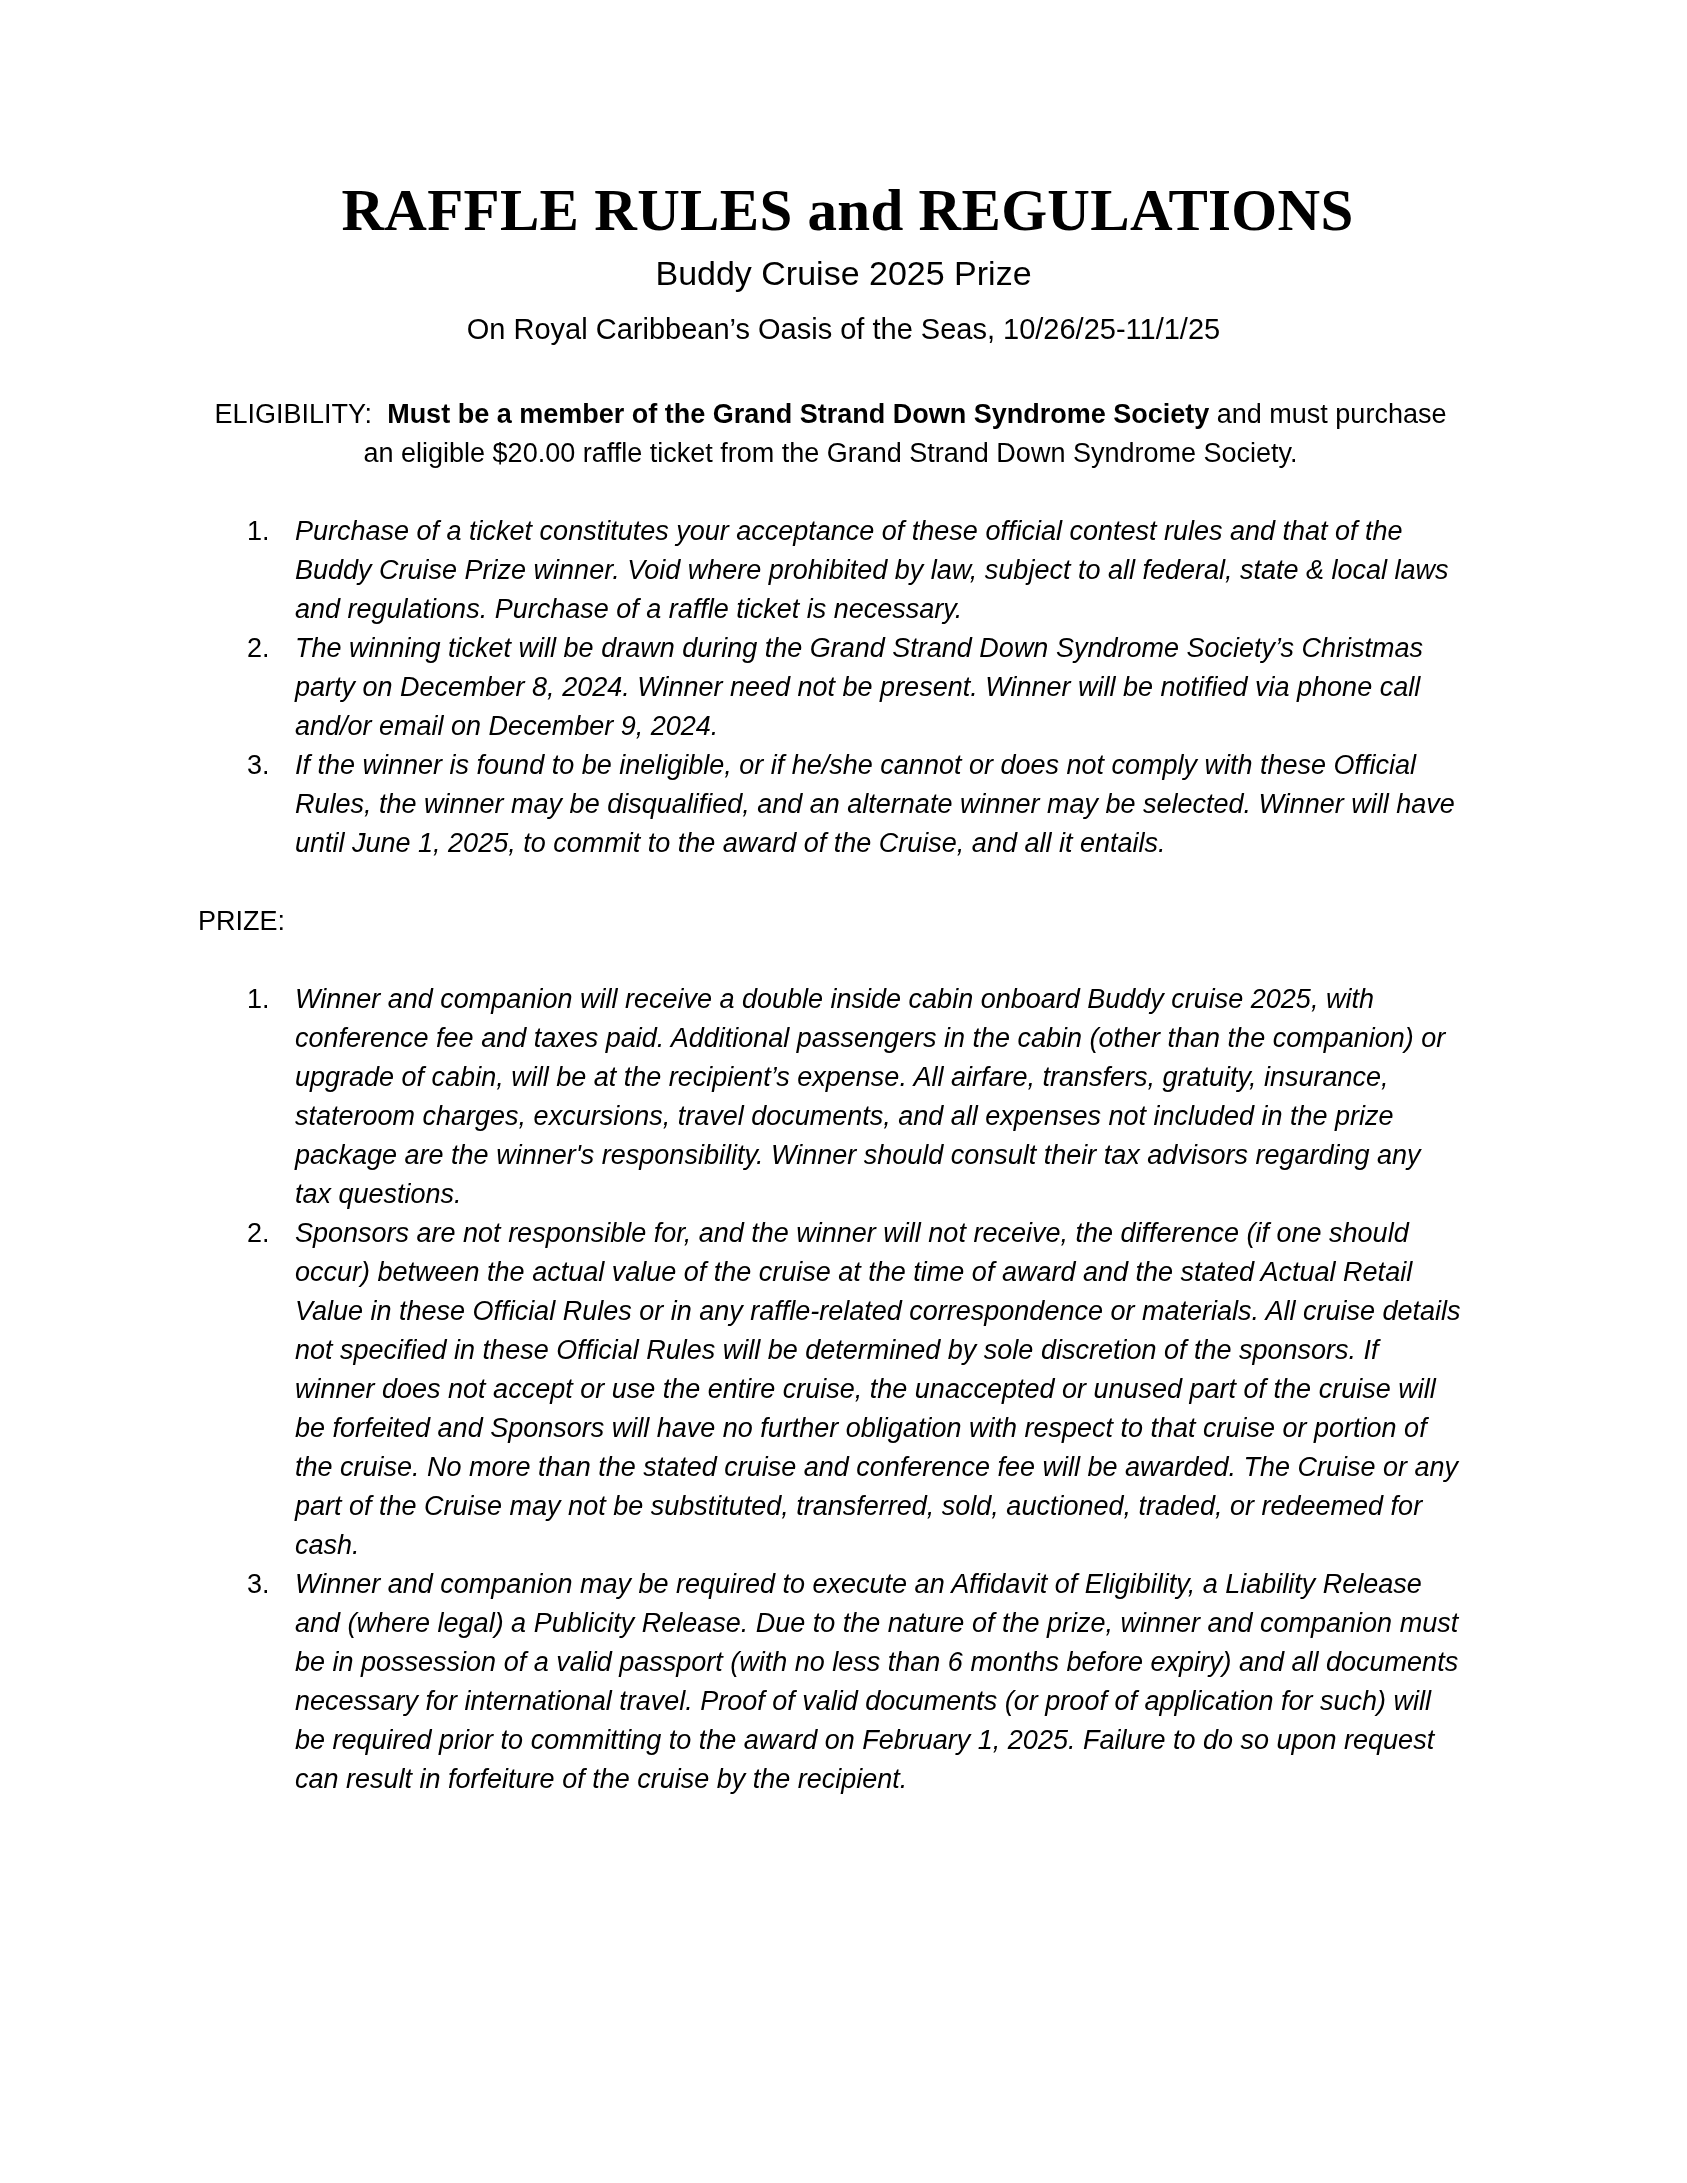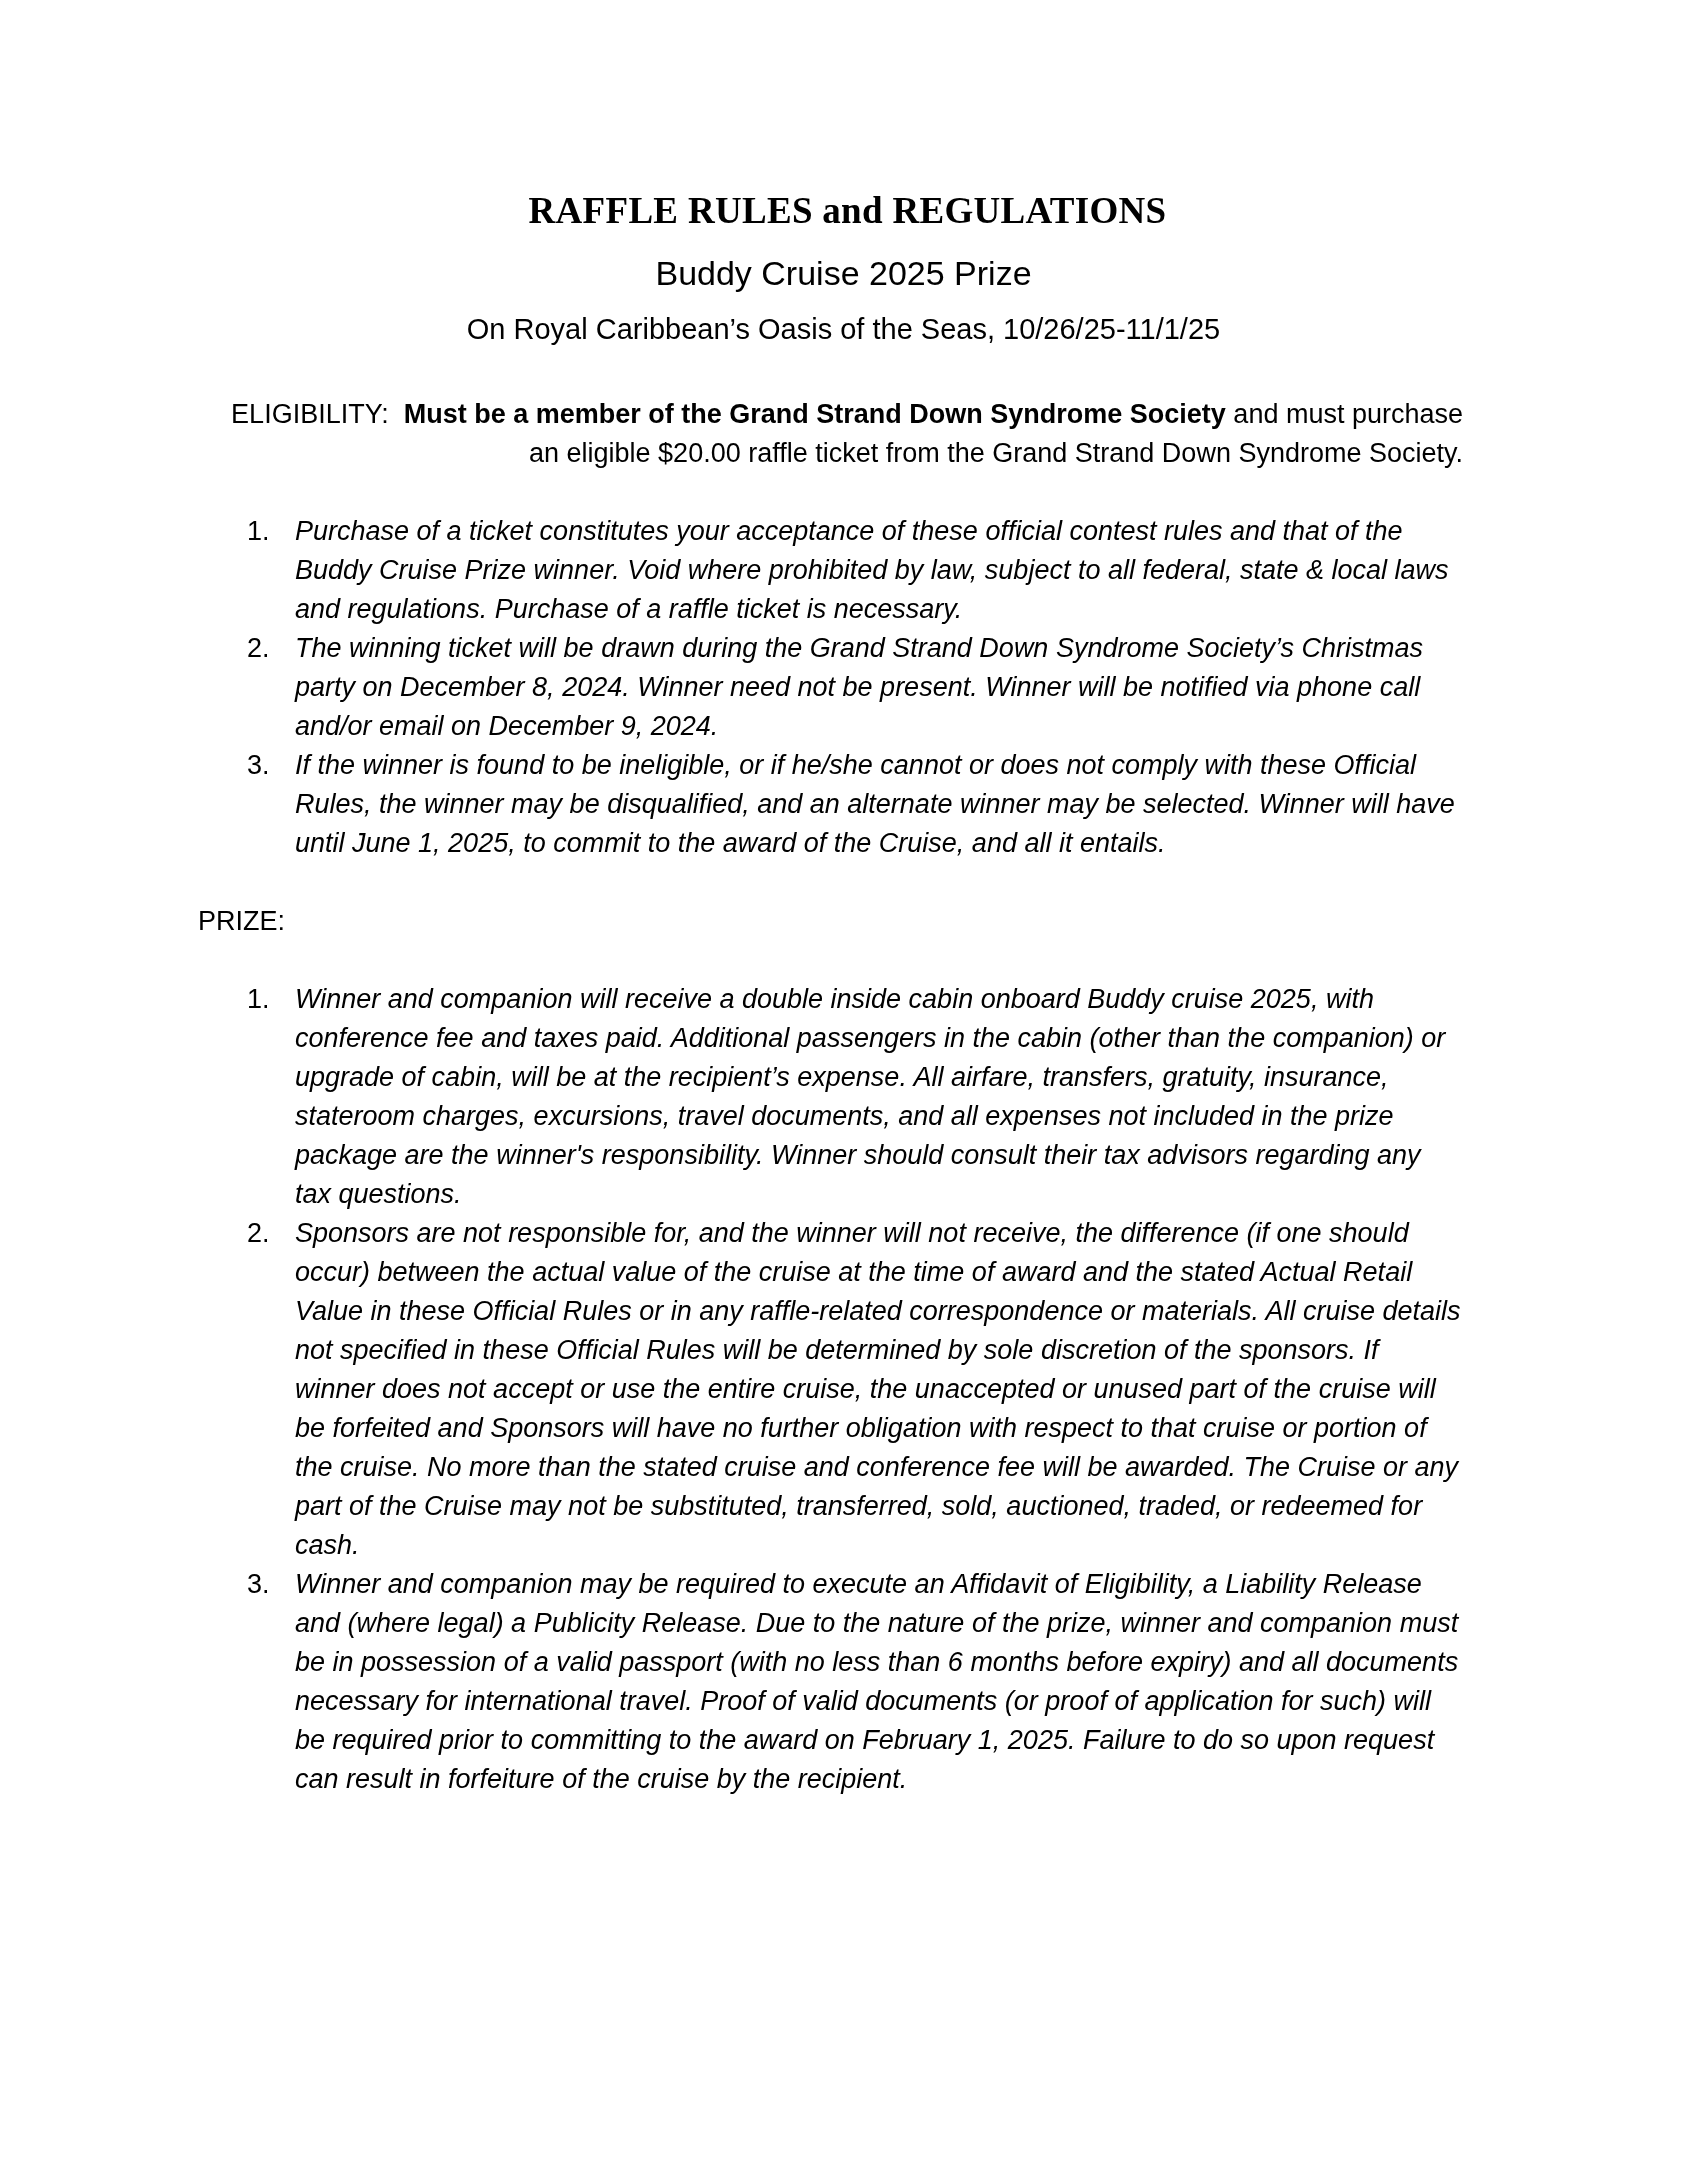--- a/index.html
+++ b/index.html
@@ -27,21 +27,21 @@
   .title-block {
     position: absolute;
     left: 0;
     right: 0;
     top: 184px;
     text-align: center;
   }
   .doc-title {
     font-family: "Liberation Serif", "DejaVu Serif", serif;
     font-weight: bold;
-    font-size: 37px;
+    font-size: 59px;
     line-height: 53px;
     letter-spacing: 0.3px;
     margin: 0;
     white-space: nowrap;
     padding-left: 8px;
   }
   .doc-subtitle {
     font-family: "Liberation Sans", sans-serif;
     font-weight: normal;
     font-size: 34px;
@@ -63,21 +63,21 @@
     position: absolute;
     left: 198px;
     top: 395px;
     width: 1265px;
   }
 
   .para {
     font-size: 27px;
     line-height: 39px;
     margin: 0;
-    text-align: right;
+    text-align: center;
   }
   .para strong {
     font-weight: bold;
   }
 
   .spacer-line {
     height: 39px;
   }
 
   

